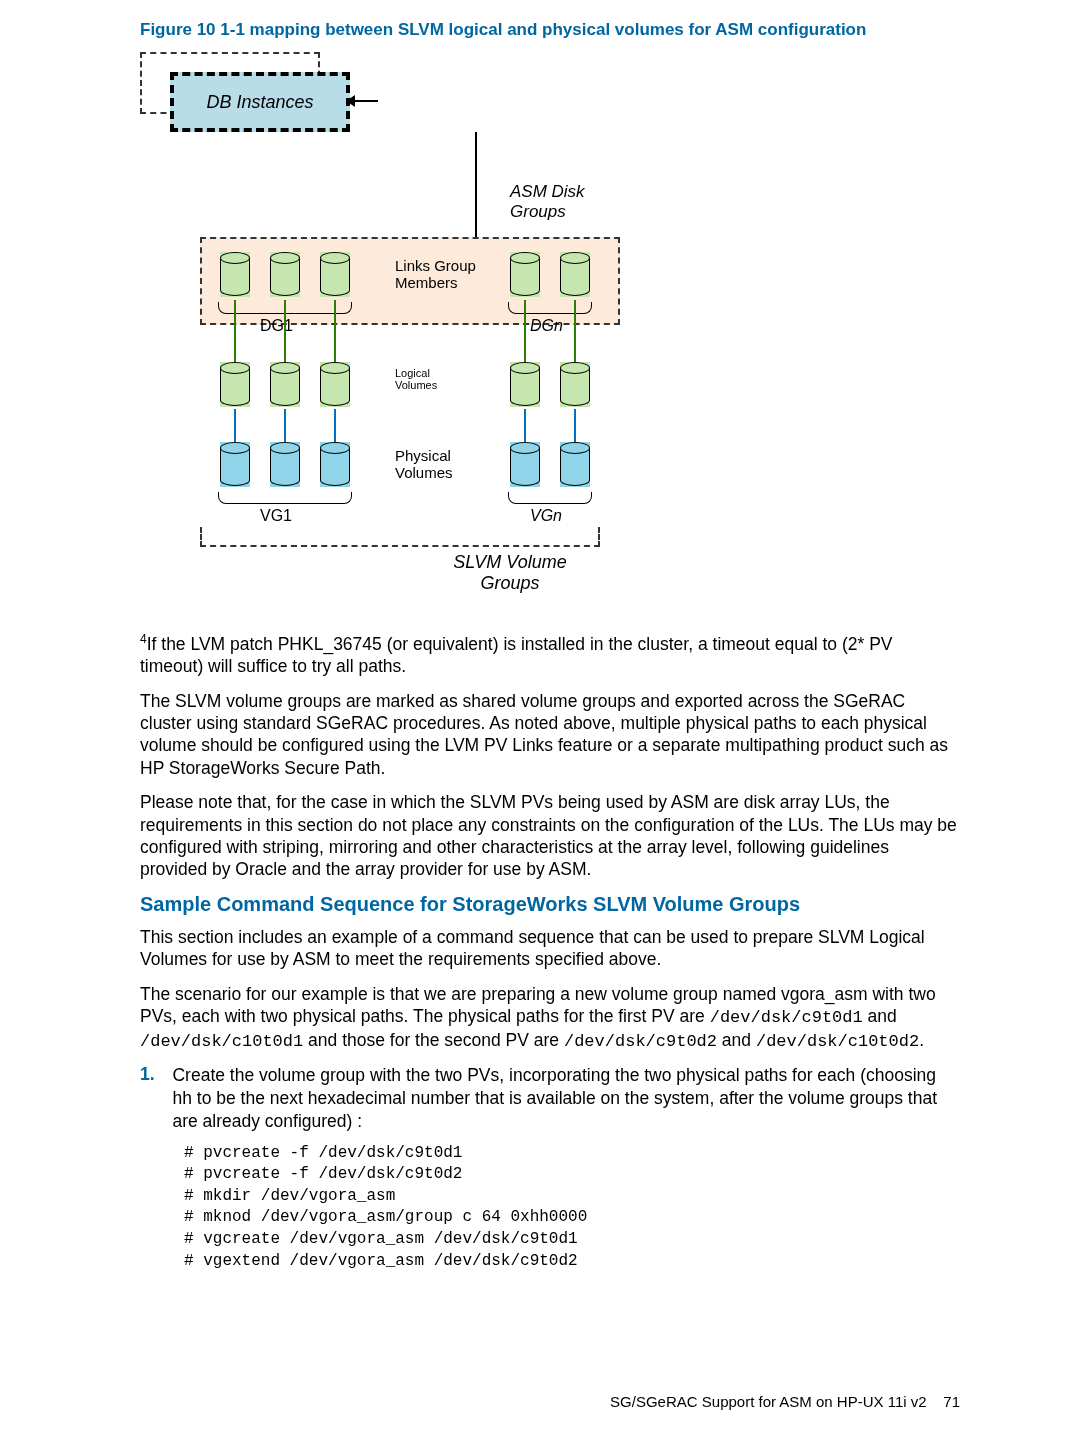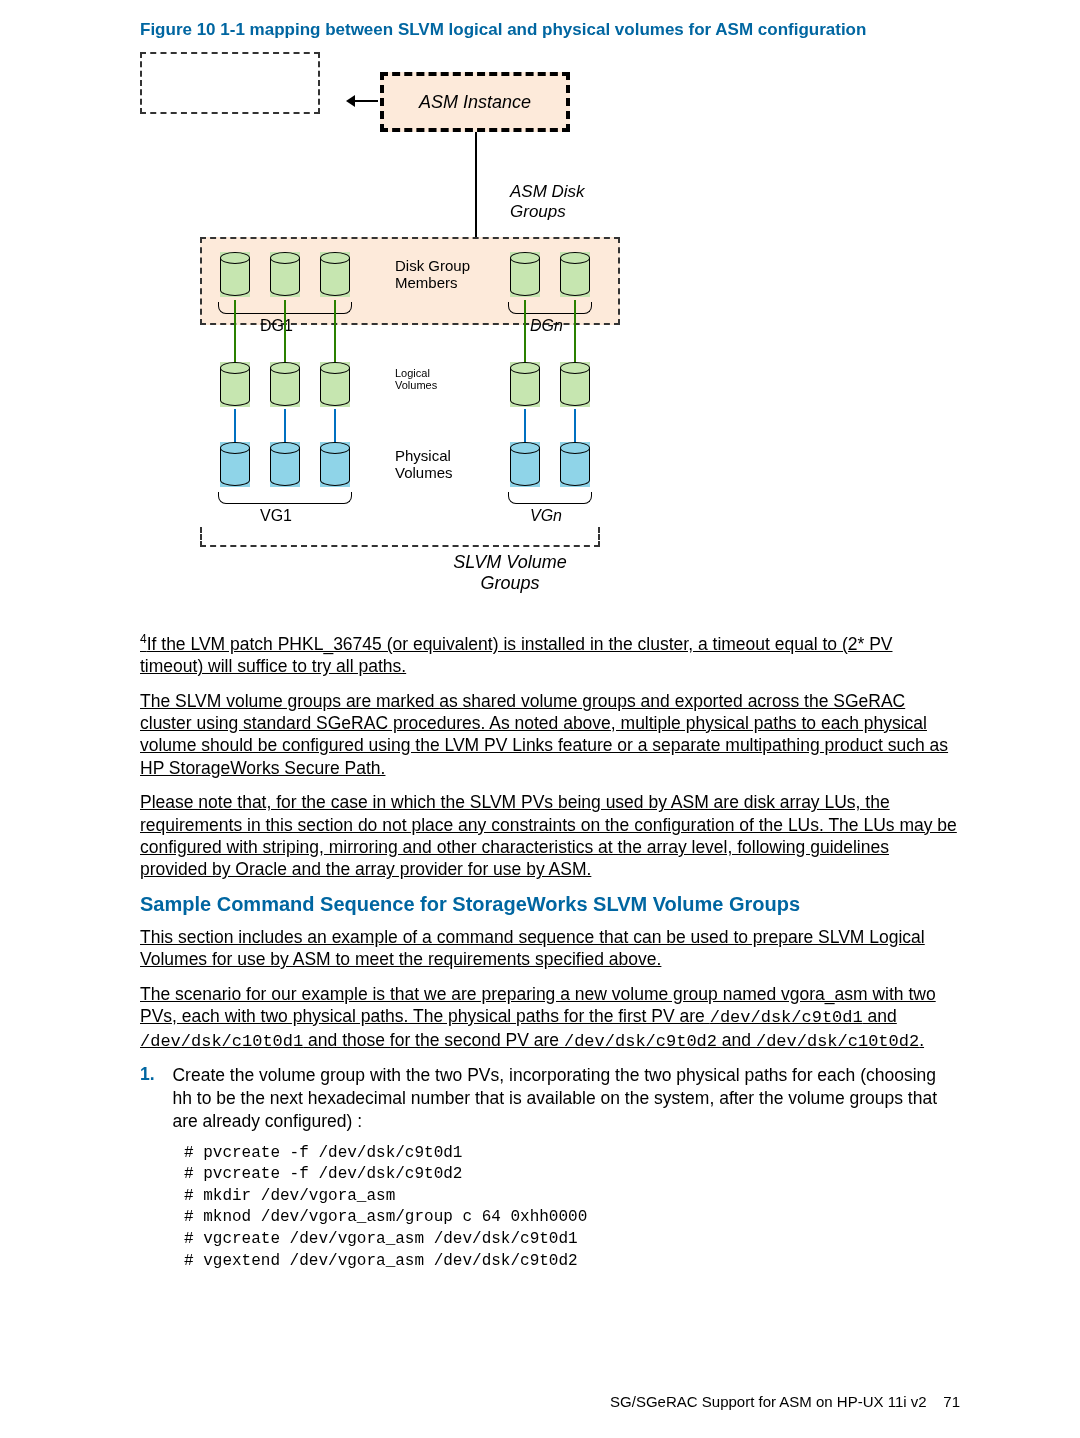--- a/index.html
+++ b/index.html
@@ -116,21 +116,20 @@
     border-bottom: 1.5px solid #000;
     border-left: 1.5px solid #000;
     border-right: 1.5px solid #000;
     border-radius: 0 0 8px 8px;
     height: 12px;
   }
   .para {
     font-size: 17.5px;
     line-height: 1.28;
     margin-bottom: 12px;
-    text-decoration: underline;
   }
   .section-head {
     color: #0066a1;
     font-size: 20px;
     margin-bottom: 10px;
     margin-top: 6px;
   }
   .code-span {
     font-family: "Courier New", monospace;
     font-size: 17px;
@@ -168,21 +167,21 @@
   }
   .sup { font-size: 12px; vertical-align: super; }
 </style>
 </head>
 <body>
 
 <div class="figure-caption">Figure 10 1-1 mapping between SLVM logical and physical volumes for ASM configuration</div>
 
 <div class="diagram-container">
   <div class="dashed-box db-outer"></div>
-  <div class="asm-instance">ASM Instance</div>
+  <div class="db-inner">DB Instances</div>
 
   <div class="arrow-line" style="left:212px;top:48px;width:26px;height:2px;"></div>
   <div class="arrow-head" style="left:206px;top:43px;border-top:6px solid transparent;border-bottom:6px solid transparent;border-right:9px solid #000;"></div>
 
   <div class="arrow-line" style="left:335px;top:80px;width:2px;height:105px;"></div>
   <div class="asm-disk-label" style="white-space:pre;">ASM Disk
 Groups</div>
 
   <div class="dashed-box dg-box"></div>
 
@@ -200,21 +199,21 @@
     </div>
   <div class="cyl green" style="left:370px;top:200px;">
       <div class="cyl-top"></div>
       <div class="cyl-body"></div>
     </div>
   <div class="cyl green" style="left:420px;top:200px;">
       <div class="cyl-top"></div>
       <div class="cyl-body"></div>
     </div>
 
-  <div class="mid-label" style="left:255px;top:205px;white-space:pre;font-size:15px;">Disk Group
+  <div class="mid-label" style="left:255px;top:205px;white-space:pre;font-size:15px;">Links Group
 Members</div>
 
   <div class="brace" style="left:78px;top:250px;width:134px;"></div>
   <div class="dg-label" style="left:120px;top:265px;">DG1</div>
   <div class="brace" style="left:368px;top:250px;width:84px;"></div>
   <div class="dg-label" style="left:390px;top:265px;font-style:italic;">DGn</div>
 
   <div class="cyl green" style="left:80px;top:310px;">
       <div class="cyl-top"></div>
       <div class="cyl-body"></div>

